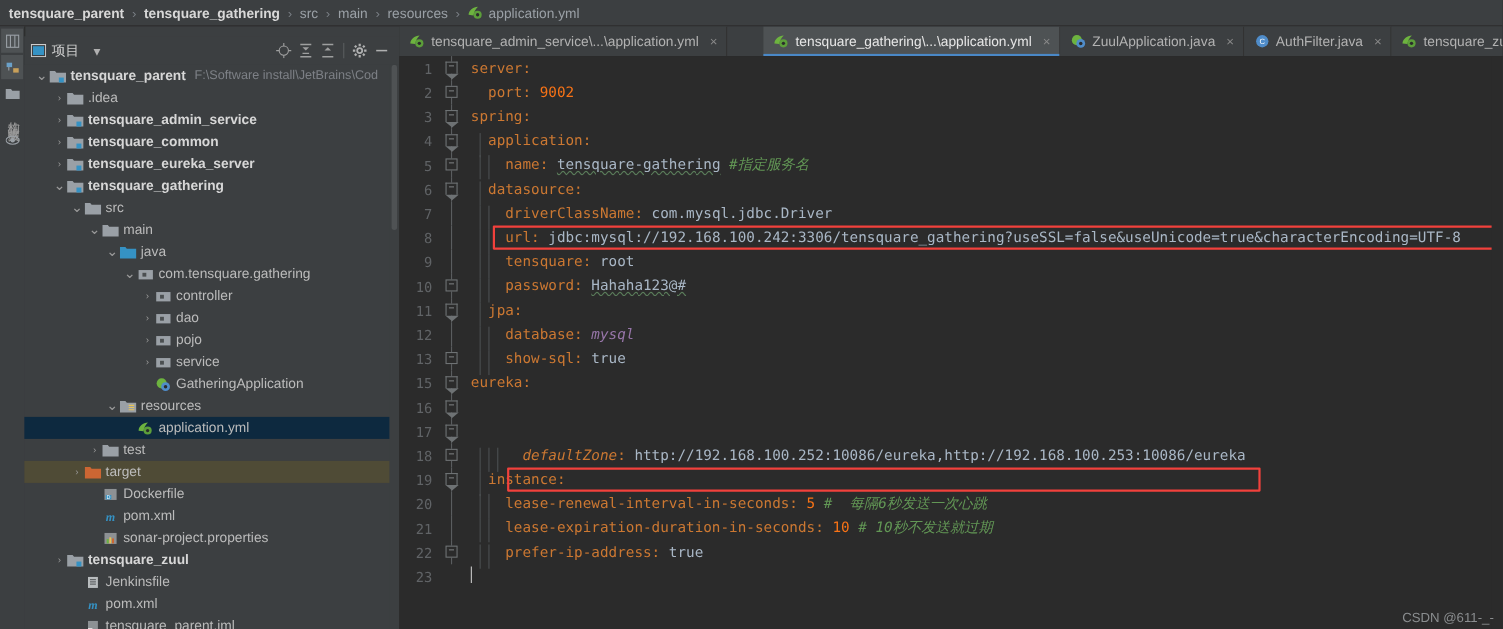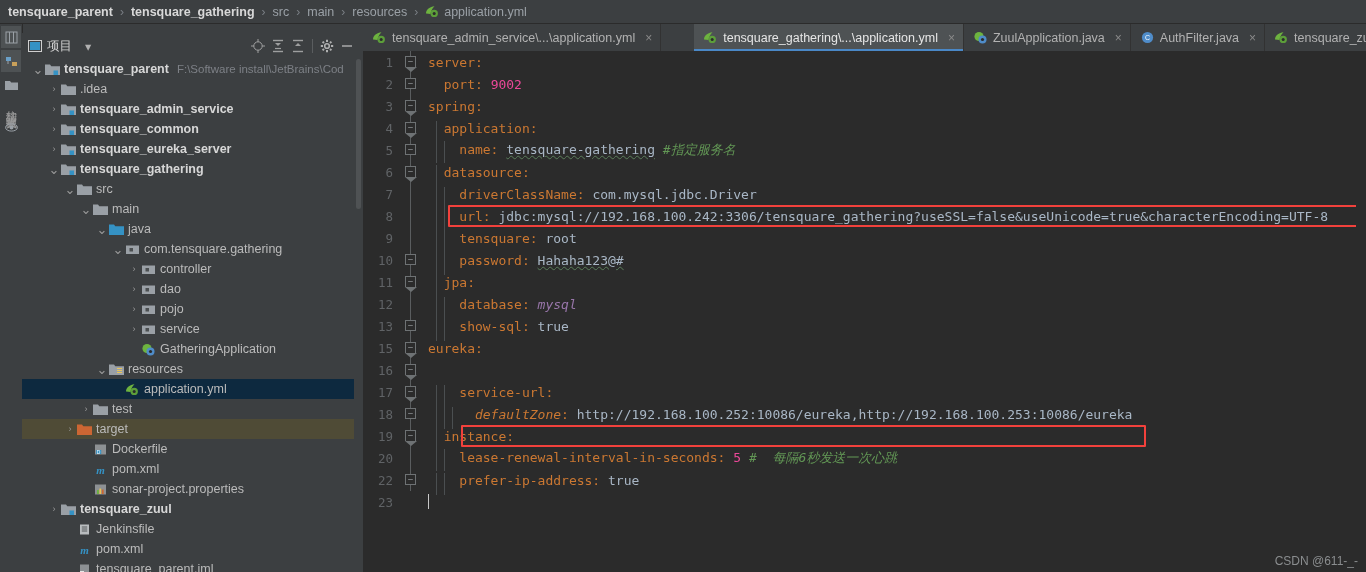--- a/index.html
+++ b/index.html
@@ -131,21 +131,21 @@
   }
   .indent-guide{
     position:absolute;top:0;width:1px;height:22px;background:#4b4f51;
   }
   .src{flex:1;padding-left:5px;position:relative;}
 
   
   .k{color:#cc7832;}            
   .p{color:#a9b7c6;}            
   .s{color:#a9b7c6;}            
-  .n{color:#ec4899;}            
+  .n{color:#f97316;}            
   .c{color:#629755;font-style:italic;}  
   .v{color:#9876aa;font-style:italic;}  
   .anchor{color:#cc7832;font-style:italic;}
   .squig{
     text-decoration:underline;
     text-decoration-style:wavy;
     text-decoration-color:#5a7d5a;
     text-decoration-thickness:1px;
   }
   .hlbox{
@@ -638,24 +638,25 @@
           <div class="line"><span class="ln">6</span><span class="gutter"><span class="vline"></span><span class="fold tri">−</span></span><span class="src"><span class="indent-guide" style="left: 13px;"></span><span class="k">  datasource:</span></span></div>
           <div class="line"><span class="ln">7</span><span class="gutter"><span class="vline"></span></span><span class="src"><span class="indent-guide" style="left: 13px;"></span><span class="indent-guide" style="left: 21px;"></span><span class="k">    driverClassName: </span><span class="s">com.mysql.jdbc.Driver</span></span></div>
           <div class="line"><span class="ln">8</span><span class="gutter"><span class="vline"></span></span><span class="src"><span class="indent-guide" style="left: 13px;"></span><span class="indent-guide" style="left: 21px;"></span><span class="k">    url: </span><span class="s">jdbc:mysql://192.168.100.242:3306/tensquare_gathering?useSSL=false&amp;useUnicode=true&amp;characterEncoding=UTF-8</span></span></div>
           <div class="line"><span class="ln">9</span><span class="gutter"><span class="vline"></span></span><span class="src"><span class="indent-guide" style="left: 13px;"></span><span class="indent-guide" style="left: 21px;"></span><span class="k">    tensquare: </span><span class="s">root</span></span></div>
           <div class="line"><span class="ln">10</span><span class="gutter"><span class="vline"></span><span class="fold">−</span></span><span class="src"><span class="indent-guide" style="left: 13px;"></span><span class="indent-guide" style="left: 21px;"></span><span class="k">    password: </span><span class="s squig">Hahaha123@#</span></span></div>
           <div class="line"><span class="ln">11</span><span class="gutter"><span class="vline"></span><span class="fold tri">−</span></span><span class="src"><span class="indent-guide" style="left: 13px;"></span><span class="k">  jpa:</span></span></div>
           <div class="line"><span class="ln">12</span><span class="gutter"><span class="vline"></span></span><span class="src"><span class="indent-guide" style="left: 13px;"></span><span class="indent-guide" style="left: 21px;"></span><span class="k">    database: </span><span class="v">mysql</span></span></div>
           <div class="line"><span class="ln">13</span><span class="gutter"><span class="vline"></span><span class="fold">−</span></span><span class="src"><span class="indent-guide" style="left: 13px;"></span><span class="indent-guide" style="left: 21px;"></span><span class="k">    show-sql: </span><span class="s">true</span></span></div>
           <div class="line"><span class="ln">15</span><span class="gutter"><span class="vline"></span><span class="fold tri">−</span></span><span class="src"><span class="k">eureka:</span></span></div>
           <div class="line"><span class="ln">16</span><span class="gutter"><span class="vline"></span><span class="fold tri">−</span></span></div>
-          <div class="line"><span class="ln">17</span><span class="gutter"><span class="vline"></span><span class="fold tri">−</span></span><span class="src"><span class="indent-guide" style="left: 13px;"></span><span class="indent-guide" style="left: 21px;"></span><span class="k">    service-url:</span></span></div>
+          <div class="line"><span class="ln">17</span><span class="gutter"><span class="vline"></span><span class="fold tri">−</span></span></div>
           <div class="line"><span class="ln">18</span><span class="gutter"><span class="vline"></span><span class="fold">−</span></span><span class="src"><span class="indent-guide" style="left: 13px;"></span><span class="indent-guide" style="left: 21px;"></span><span class="indent-guide" style="left: 29px;"></span><span class="anchor">      defaultZone</span><span class="k">: </span><span class="s">http://192.168.100.252:10086/eureka,http://192.168.100.253:10086/eureka</span></span></div>
           <div class="line"><span class="ln">19</span><span class="gutter"><span class="vline"></span><span class="fold tri">−</span></span><span class="src"><span class="indent-guide" style="left: 13px;"></span><span class="k">  instance:</span></span></div>
           <div class="line"><span class="ln">20</span><span class="gutter"><span class="vline"></span></span><span class="src"><span class="indent-guide" style="left: 13px;"></span><span class="indent-guide" style="left: 21px;"></span><span class="k">    lease-renewal-interval-in-seconds: </span><span class="n">5</span><span class="p"> </span><span class="c">#  每隔6秒发送一次心跳</span></span></div>
+          <div class="line"><span class="ln">21</span><span class="gutter"><span class="vline"></span></span><span class="src"><span class="indent-guide" style="left: 13px;"></span><span class="indent-guide" style="left: 21px;"></span><span class="k">    lease-expiration-duration-in-seconds: </span><span class="n">10</span><span class="p"> </span><span class="c"># 10秒不发送就过期</span></span></div>
           <div class="line"><span class="ln">22</span><span class="gutter"><span class="vline"></span><span class="fold">−</span></span><span class="src"><span class="indent-guide" style="left: 13px;"></span><span class="indent-guide" style="left: 21px;"></span><span class="k">    prefer-ip-address: </span><span class="s">true</span></span></div>
           <div class="line"><span class="ln">23</span><span class="gutter"></span><span class="src"><span class="p"></span><span class="caret"></span></span></div>
         </div>
       <div id="hl-boxes">
           <div class="hlbox" style="left: 85px; width: 915px; top: 154px; height: 22px;"></div>
           <div class="hlbox" style="left: 98px; width: 685px; top: 374px; height: 22px;"></div>
         </div>
     </div>
     <div class="right-scroll"></div>
     <div class="watermark">CSDN @611-_-</div>

